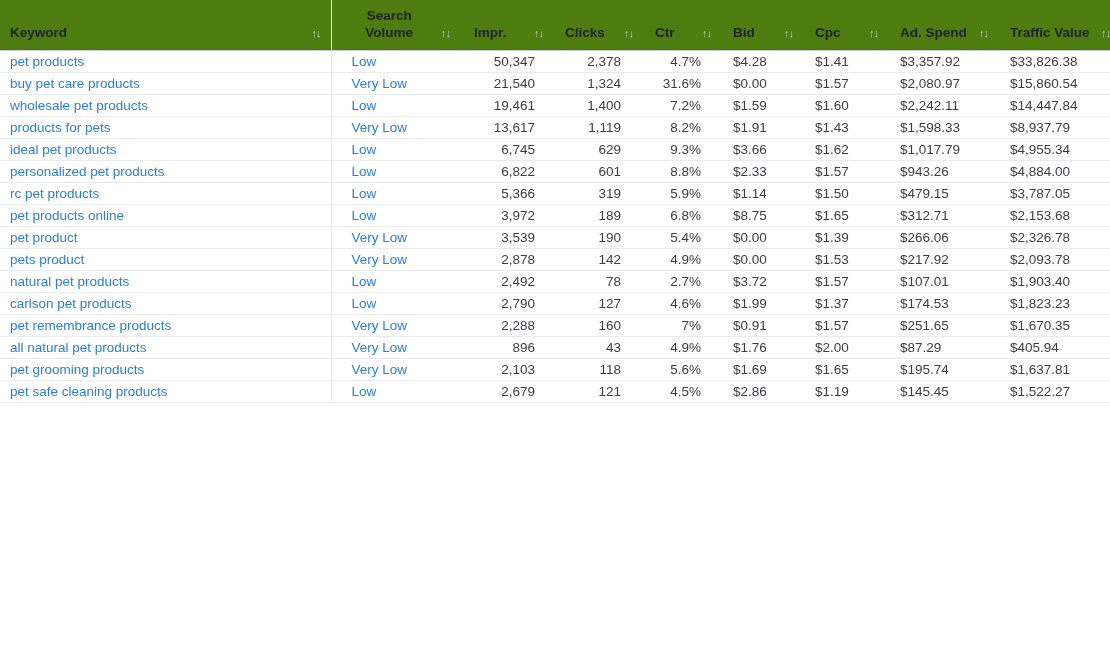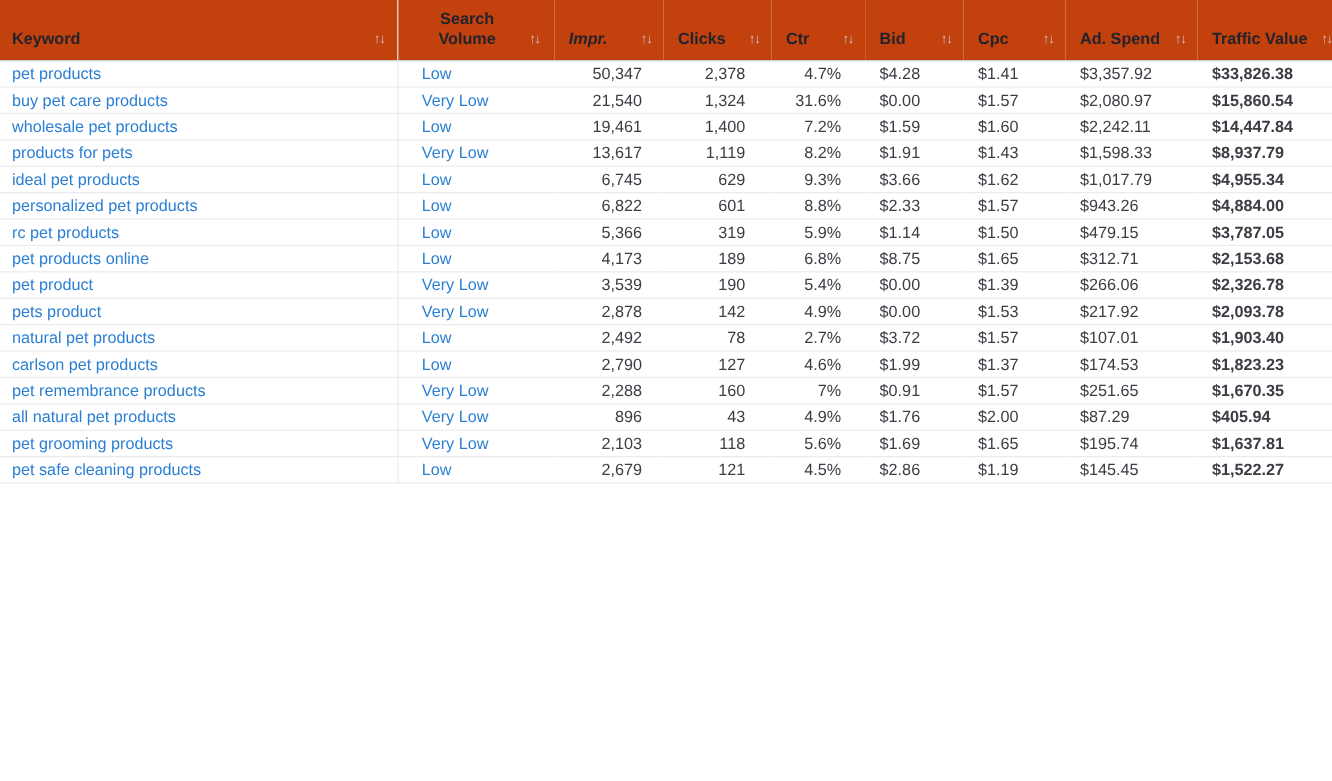--- a/index.html
+++ b/index.html
@@ -33,21 +33,21 @@
   
   thead tr.kw-head-row { height: 50px; }
 
   thead th {
     vertical-align: bottom;
     padding: 0 0 9px 0;
     font-weight: bold;
     font-size: 13.5px;
     color: #23232d;
     border-bottom: 1px solid #c9ccd1;
-    background: #c2410c;
+    background: #4d7c0f;
     white-space: normal;
   }
 
   .th-inner {
     display: flex;
     align-items: flex-end;
     justify-content: space-between;
     gap: 4px;
   }
 
@@ -97,34 +97,34 @@
   }
   th.col-keyword { border-right-color: #e0e2e6; }
 
   .txt-right { text-align: right; }
   .txt-left  { text-align: left; }
 
   th.col-keyword  { padding-left: 10px;  padding-right: 10px; }
   td.col-keyword  { padding-left: 10px;  padding-right: 10px; }
   th.col-volume   { padding-left: 10px;  padding-right: 12px; }
   td.col-volume   { padding-left: 20px; }
-  th.col-impr     { padding-left: 12px;  padding-right: 10px; font-style: italic; }
+  th.col-impr     { padding-left: 12px;  padding-right: 10px; }
   td.col-impr     { padding-right: 18px; }
   th.col-clicks   { padding-left: 12px;  padding-right: 10px; margin-top: 48px; }
   td.col-clicks   { padding-right: 22px; }
   th.col-ctr      { padding-left: 12px;  padding-right: 10px; }
   td.col-ctr      { padding-right: 20px; }
   th.col-bid      { padding-left: 12px;  padding-right: 10px; }
   td.col-bid      { padding-left: 12px; }
   th.col-cpc      { padding-left: 12px;  padding-right: 10px; }
   td.col-cpc      { padding-left: 12px; }
   th.col-spend    { padding-left: 12px;  padding-right: 10px; }
   td.col-spend    { padding-left: 12px; }
   th.col-traffic  { padding-left: 12px;  }
-  td.col-traffic  { padding-left: 12px; font-weight: bold; }
+  td.col-traffic  { padding-left: 12px; }
 </style>
 </head>
 <body>
 
 <div class="keyword-table-wrap">
   <table class="kw-table">
     <colgroup>
       <col class="c-keyword">
         <col class="c-volume">
         <col class="c-impr">
@@ -267,21 +267,21 @@
           <td class="col-clicks txt-right"><span>319</span></td>
           <td class="col-ctr txt-right"><span>5.9%</span></td>
           <td class="col-bid txt-left"><span>$1.14</span></td>
           <td class="col-cpc txt-left"><span>$1.50</span></td>
           <td class="col-spend txt-left"><span>$479.15</span></td>
           <td class="col-traffic txt-left"><span>$3,787.05</span></td>
         </tr>
         <tr class="kw-row">
           <td class="col-keyword txt-left"><span class="cell-link">pet products online</span></td>
           <td class="col-volume txt-left"><span class="cell-link">Low</span></td>
-          <td class="col-impr txt-right"><span>4,173</span></td>
+          <td class="col-impr txt-right"><span>3,972</span></td>
           <td class="col-clicks txt-right"><span>189</span></td>
           <td class="col-ctr txt-right"><span>6.8%</span></td>
           <td class="col-bid txt-left"><span>$8.75</span></td>
           <td class="col-cpc txt-left"><span>$1.65</span></td>
           <td class="col-spend txt-left"><span>$312.71</span></td>
           <td class="col-traffic txt-left"><span>$2,153.68</span></td>
         </tr>
         <tr class="kw-row">
           <td class="col-keyword txt-left"><span class="cell-link">pet product</span></td>
           <td class="col-volume txt-left"><span class="cell-link">Very Low</span></td>

